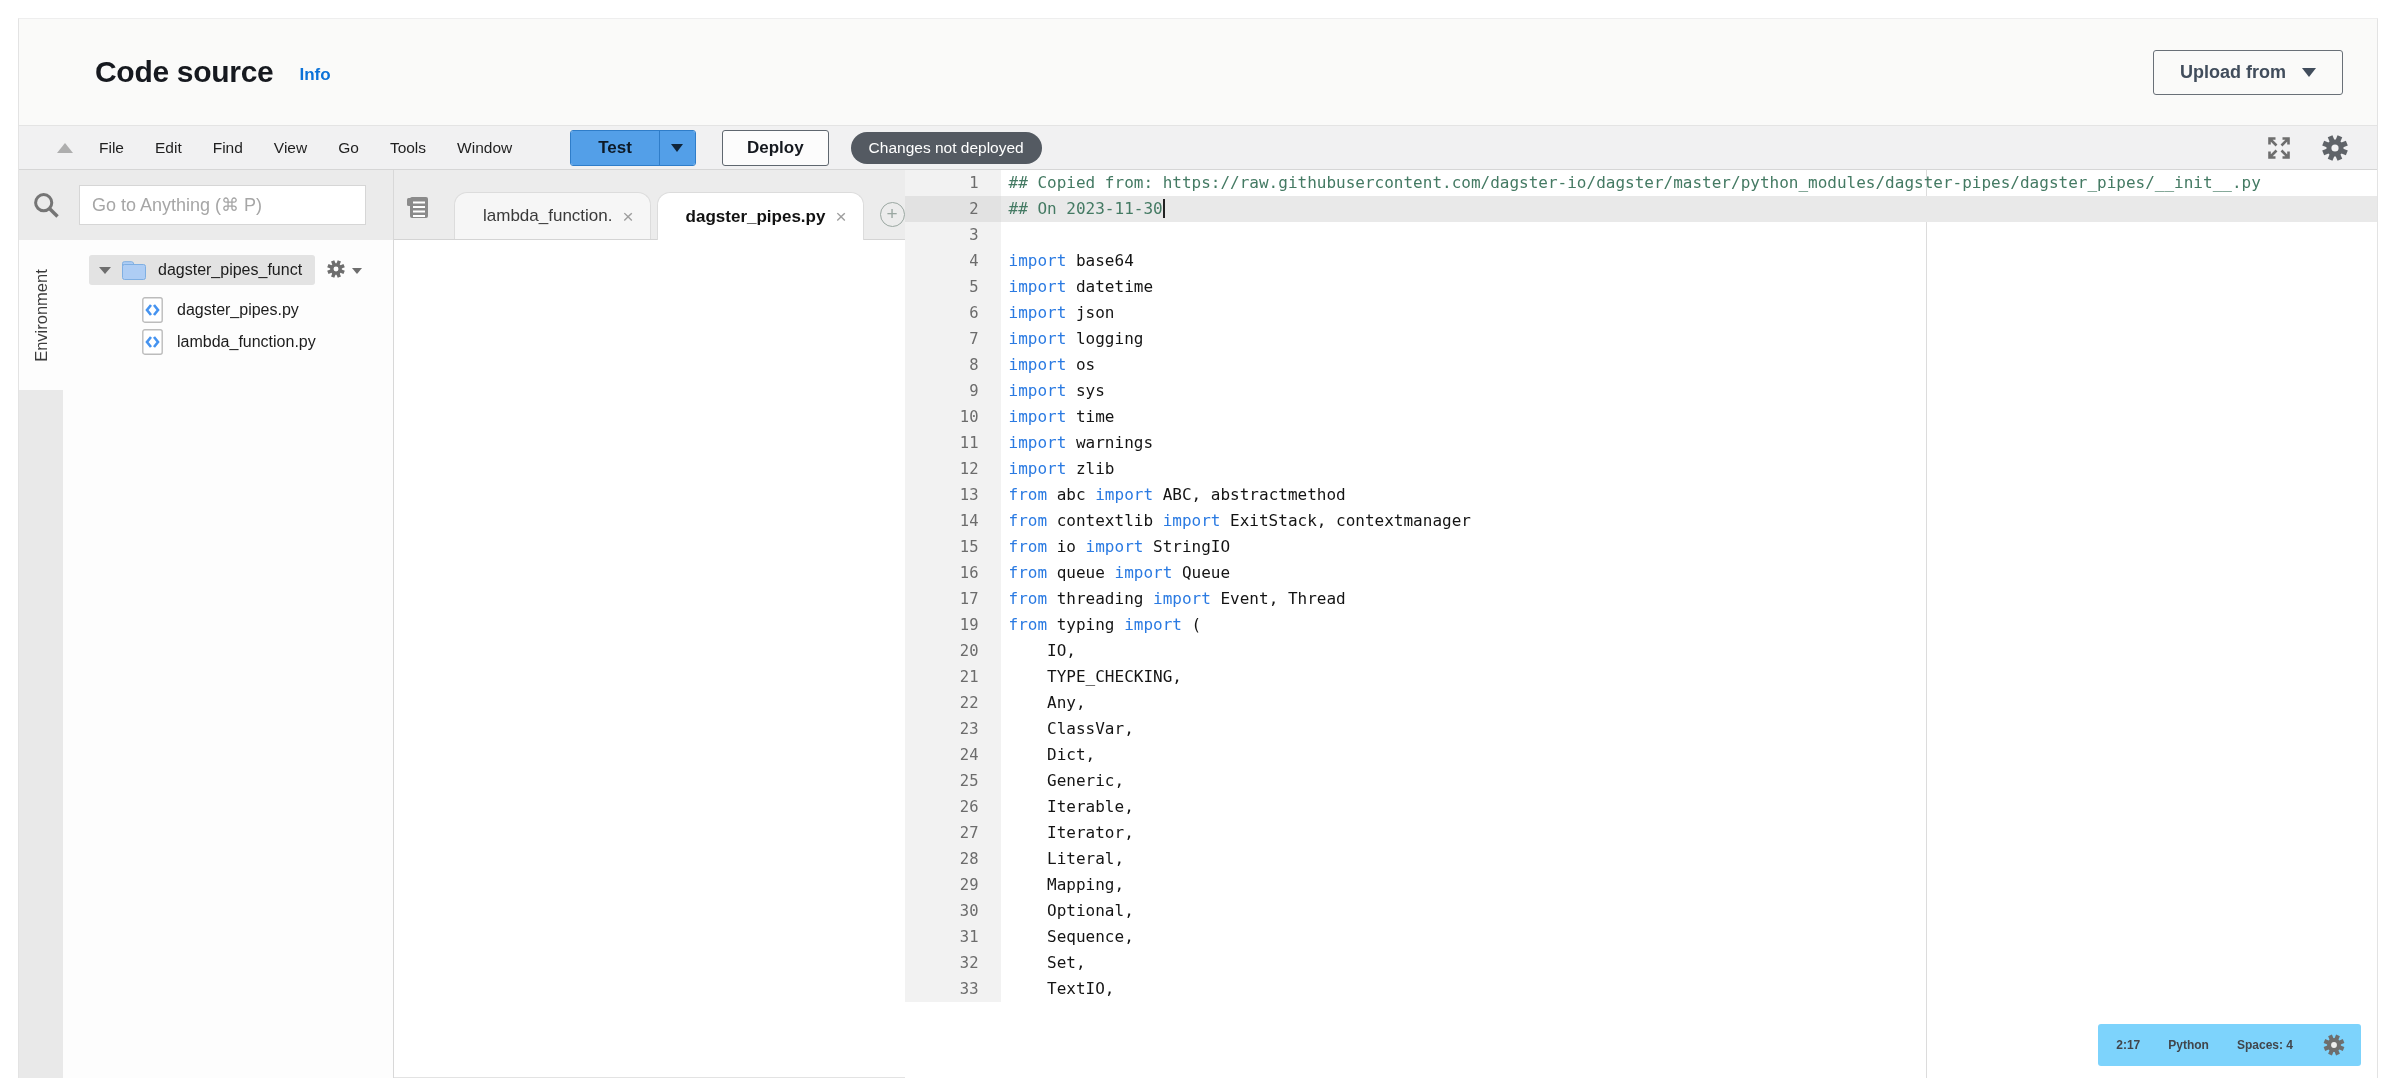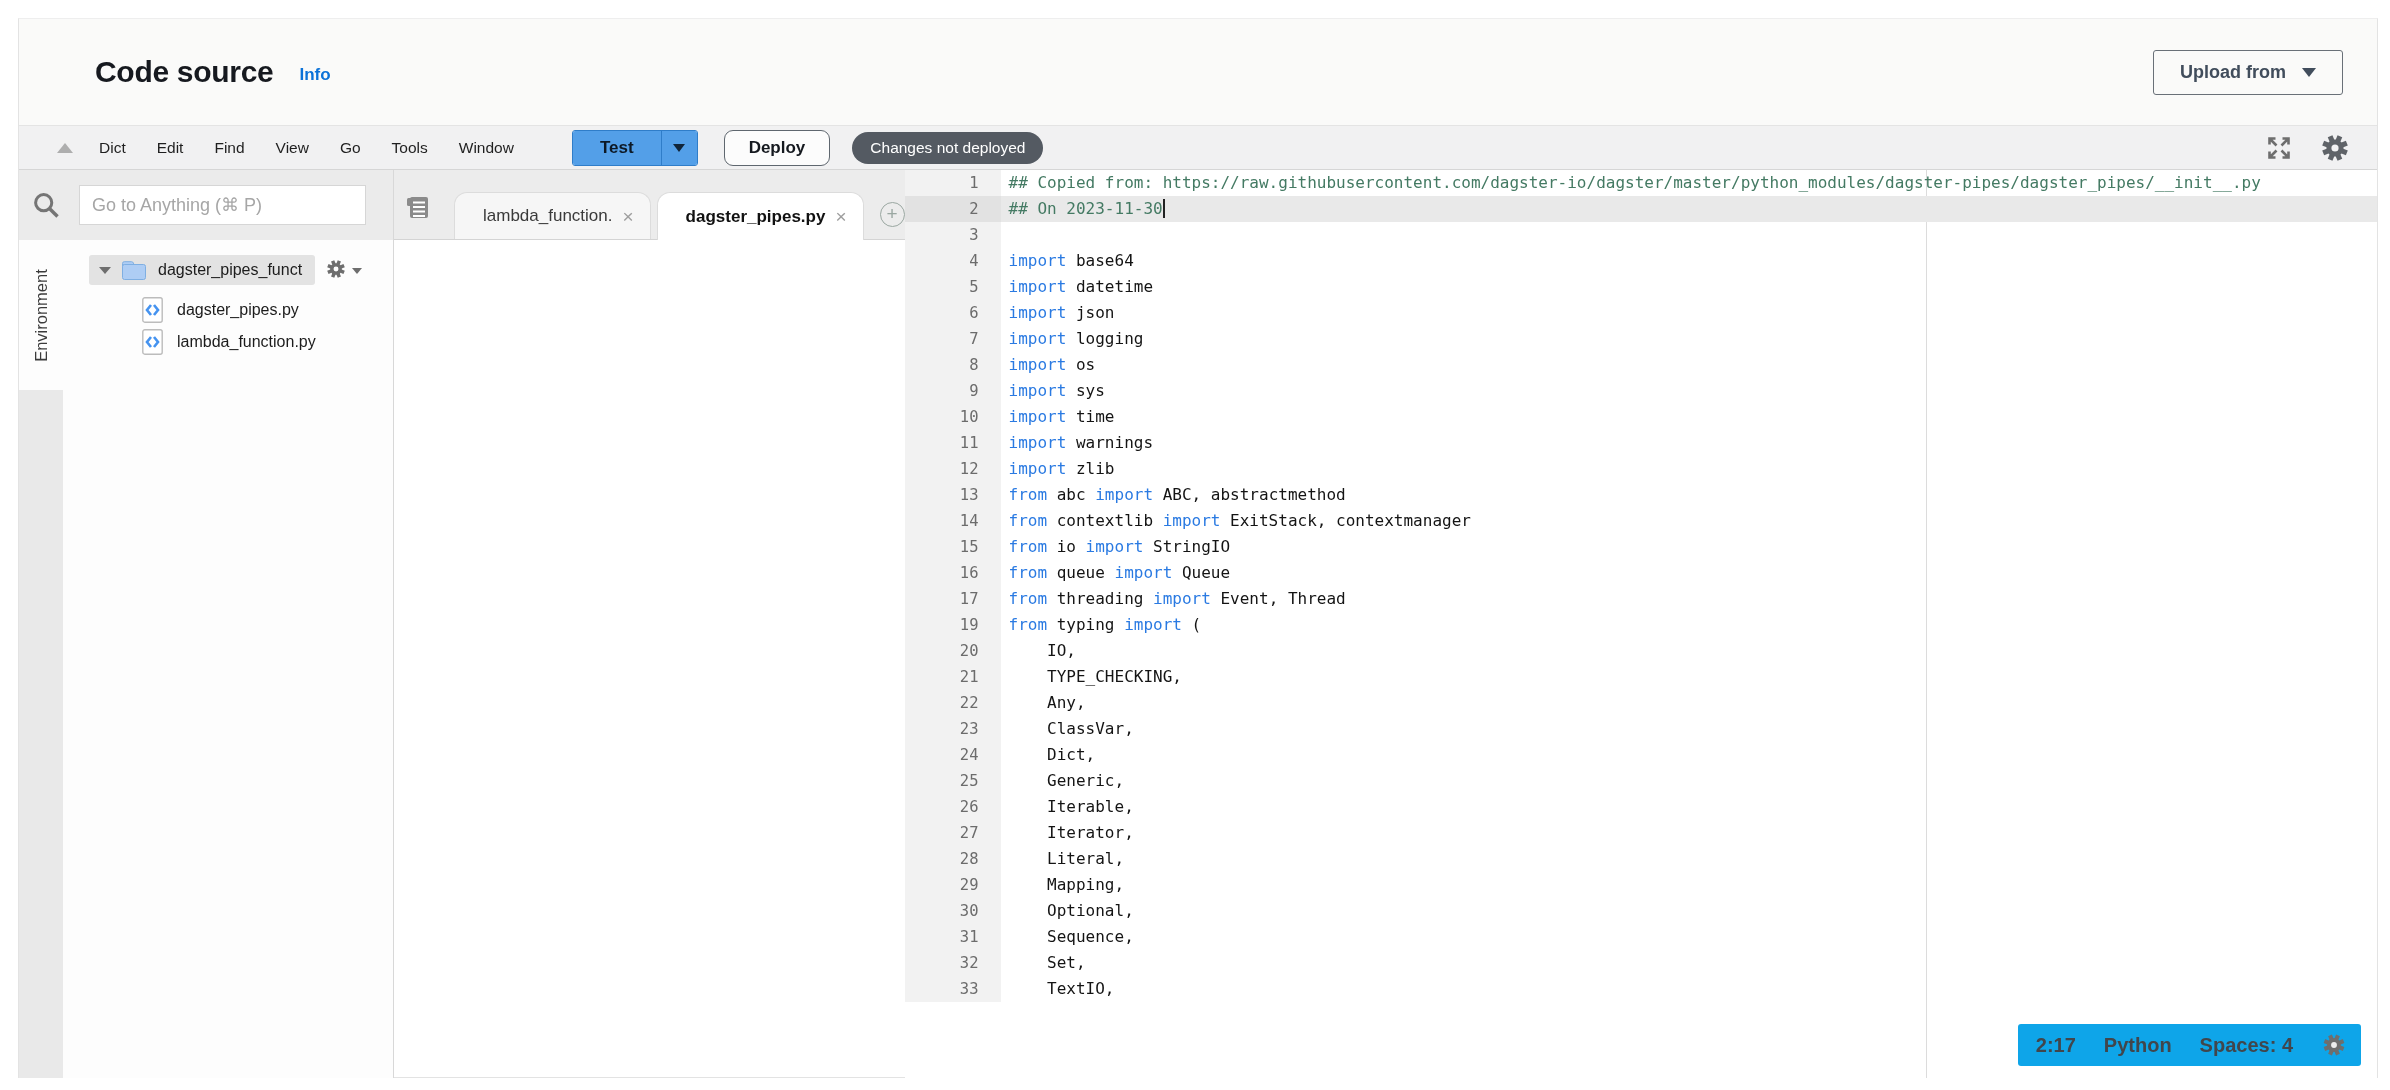--- a/index.html
+++ b/index.html
@@ -23,21 +23,21 @@
   .menubar { height:45px; background:#f1f1f2; border-top:1px solid #e4e4e4; border-bottom:1px solid #d6d6d6;
              display:flex; align-items:center; padding:0 26px 0 38px; }
   .collapse-tri { width:0; height:0; border-left:8px solid transparent; border-right:8px solid transparent;
                   border-bottom:10px solid #aeaeae; margin-right:26px; }
   .menu-items { display:flex; gap:31px; }
   .menu-item { font-size:15.5px; color:#1f1f1f; cursor:pointer; }
   .test-split { display:flex; margin-left:58px; height:36px; border:1px solid #2f7dc9; border-radius:3px; overflow:hidden; }
   .test-main { background:#539fe8; border:none; padding:0 27px; font-size:17px; font-weight:700; color:#0d1926; cursor:pointer; font-family:"Liberation Sans", sans-serif; }
   .test-arrow { background:#539fe8; border:none; border-left:1px solid #2f7dc9; width:36px; display:flex; align-items:center; justify-content:center; cursor:pointer; }
   .test-arrow i { width:0; height:0; border-left:6px solid transparent; border-right:6px solid transparent; border-top:8px solid #10253a; }
-  .deploy-btn { margin-left:26px; height:36px; background:#fcfcfc; border:1px solid #5f676f; border-radius:9px;
+  .deploy-btn { margin-left:26px; height:36px; background:#fcfcfc; border:1px solid #5f676f; border-radius:3px;
                 padding:0 24px; font-size:17px; font-weight:700; color:#15191f; cursor:pointer; font-family:"Liberation Sans", sans-serif; }
   .badge { margin-left:22px; background:#545a62; color:#ffffff; font-size:15.5px; padding:7px 18px; border-radius:17px; }
   .mb-right { margin-left:auto; display:flex; align-items:center; gap:26px; }
   .icon-btn { cursor:pointer; display:flex; align-items:center; }
 
   
   .main { display:flex; height:908px; }
   .sidebar { width:375px; flex:0 0 375px; border-right:1px solid #d8d8d8; display:flex; flex-direction:column; }
   .search-row { height:70px; background:#ebebeb; display:flex; align-items:center; padding:0 14px 0 12px; }
   .search-input { margin-left:18px; width:287px; height:40px; background:#fff; border:1px solid #d6d6d6;
@@ -79,43 +79,43 @@
   .crow { display:flex; height:26px; line-height:26px; white-space:pre; }
   .crow .gut { width:96px; flex:0 0 96px; background:#f2f2f2; color:#6c6c6c; text-align:right; padding-right:22px; font-size:15.5px; }
   .crow .src { padding-left:8px; flex:1; }
   .crow.cur { background:#e9e9e9; }
   .crow.cur .gut { background:#e2e2e2; }
   .tok-kw { color:#2a7ae2; }
   .tok-cm { color:#447a63; }
   .tok-pl { color:#141414; }
   .cursor { display:inline-block; width:2px; height:19px; background:#222; vertical-align:-4px; }
 
-  .statusbar { position:absolute; right:16px; bottom:12px; z-index:5; background:#0ea5e9; border-radius:3px;
+  .statusbar { position:absolute; right:16px; bottom:12px; z-index:5; background:#7dd3fc; border-radius:3px;
                display:flex; align-items:center; gap:28px; padding:8px 14px 8px 18px;
-               font-family:"Liberation Sans", sans-serif; font-size:20px; font-weight:700; color:#41464c; }
+               font-family:"Liberation Sans", sans-serif; font-size:12px; font-weight:700; color:#41464c; }
   .statusbar span { cursor:pointer; }
 </style>
 </head>
 <body>
 
 <div class="card">
 
   <div class="hdr">
     <h1>Code source</h1>
     <a class="info-link">Info</a>
     <button class="upload-btn">
       <span>Upload from</span>
       <span class="caret-down"></span>
     </button>
   </div>
 
   <div class="menubar">
     <span class="collapse-tri"></span>
     <nav class="menu-items" id="menu-items">
-        <span class="menu-item">Dict</span>
+        <span class="menu-item">File</span>
         <span class="menu-item">Edit</span>
         <span class="menu-item">Find</span>
         <span class="menu-item">View</span>
         <span class="menu-item">Go</span>
         <span class="menu-item">Tools</span>
         <span class="menu-item">Window</span>
       </nav>
     <div class="test-split">
       <button class="test-main">Test</button>
       <button class="test-arrow">

